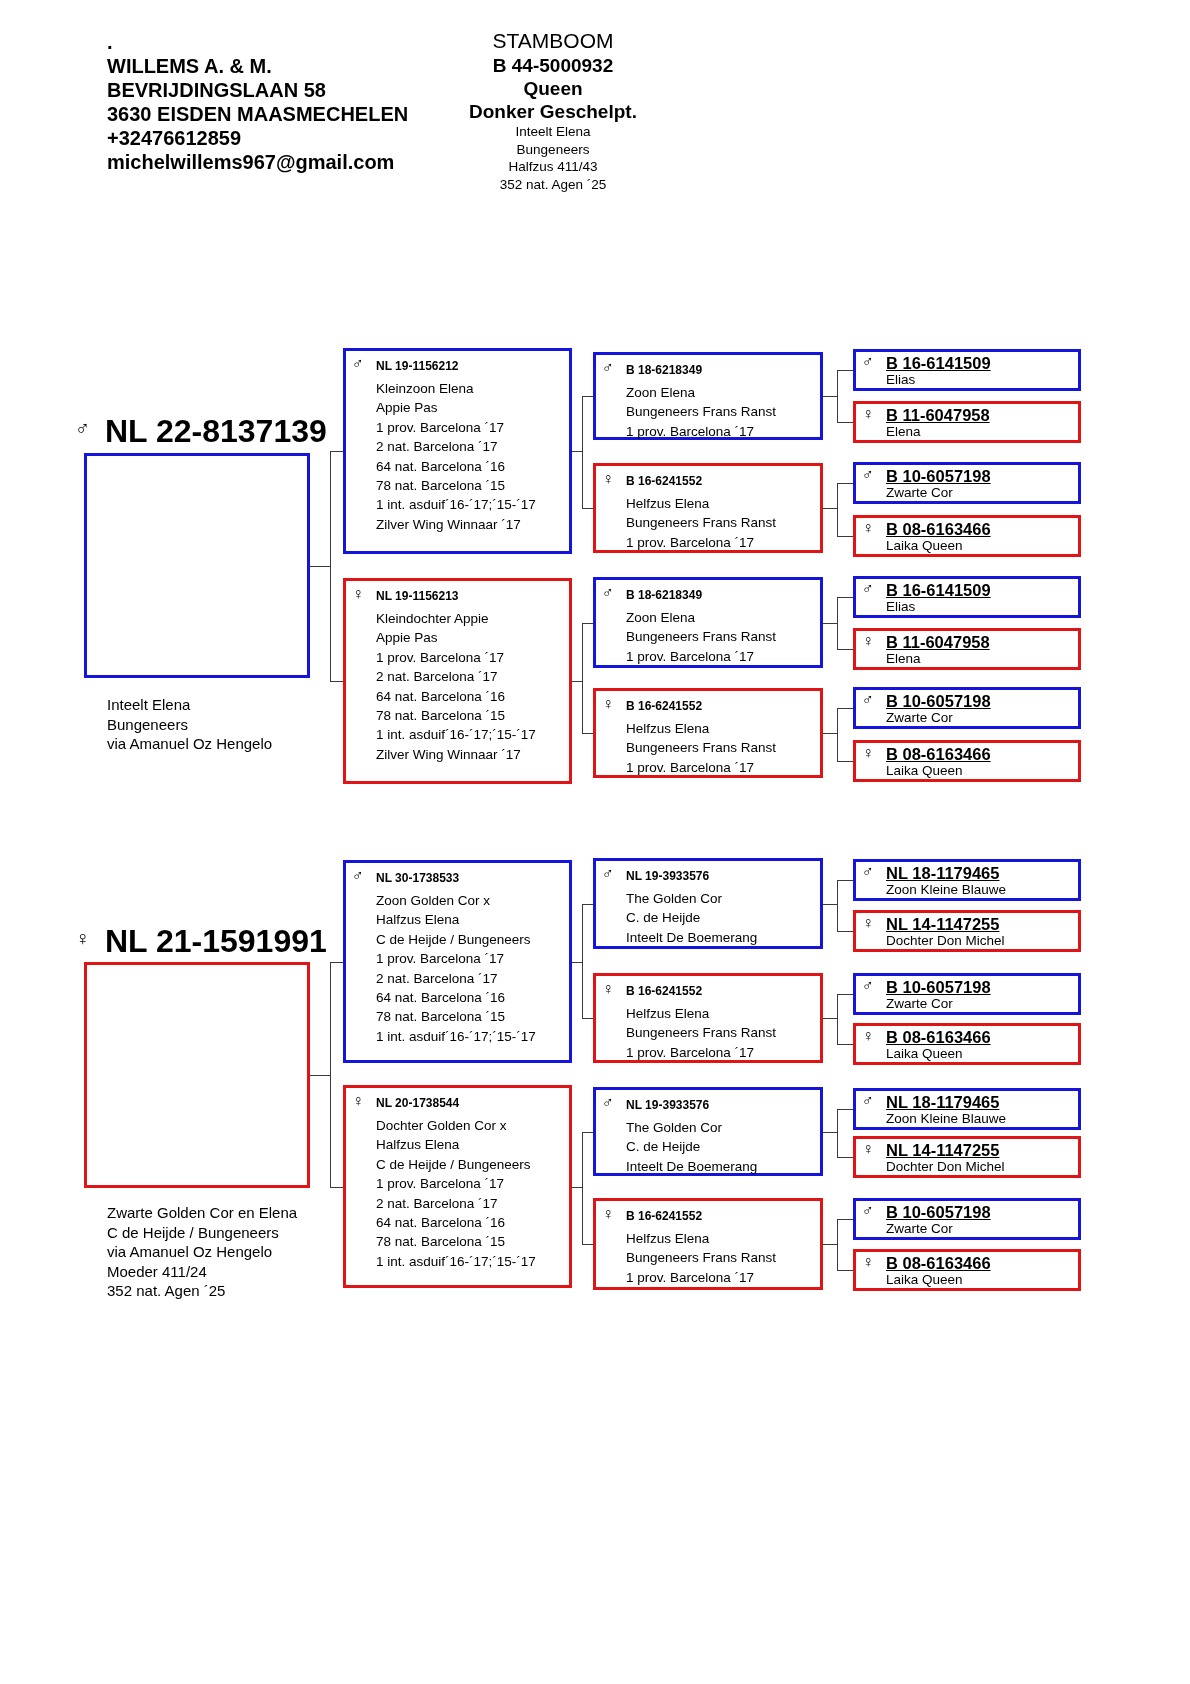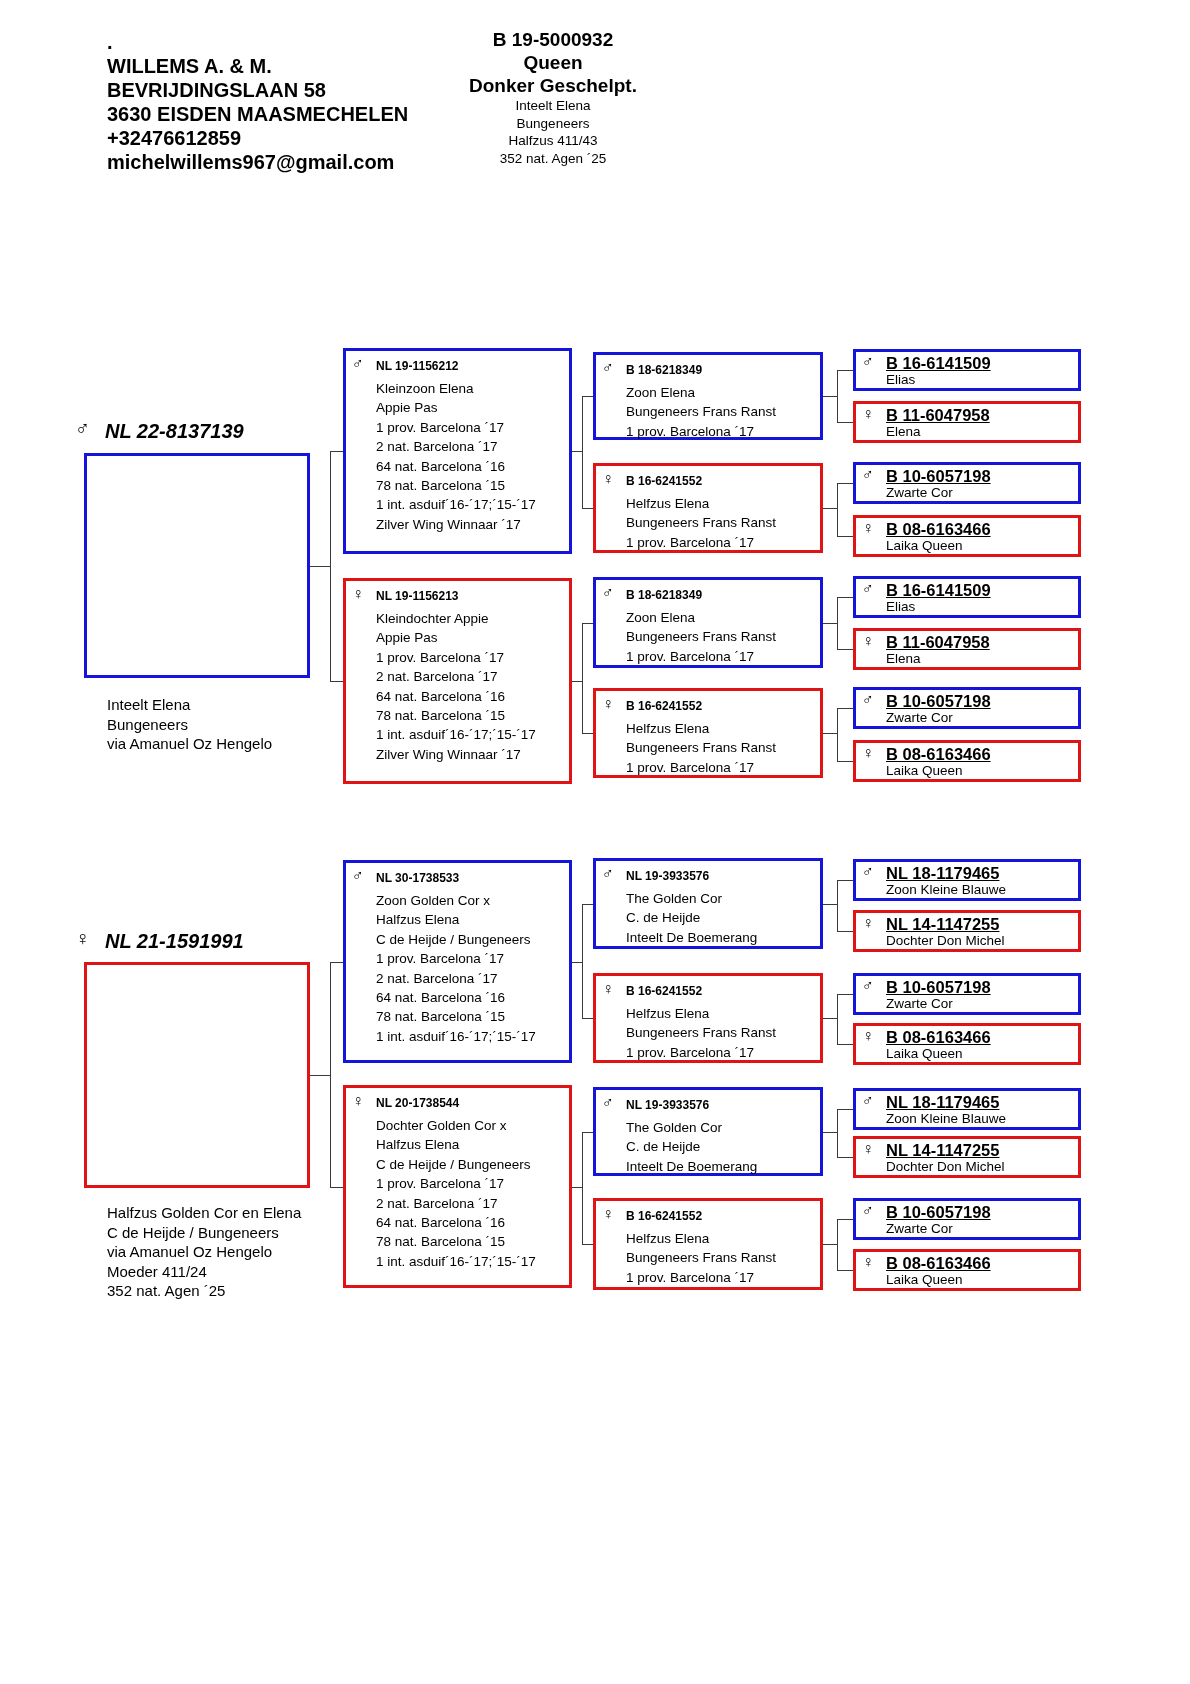--- a/index.html
+++ b/index.html
@@ -23,21 +23,21 @@
   .hd { display:flex; align-items:flex-start; padding:5px 4px 0 6px; }
   .sym { font-size:16px; line-height:16px; width:24px; flex:none; color:#000; }
   .ring { font-weight:bold; font-size:12px; line-height:20px; white-space:nowrap; }
   .lines { padding:3px 4px 2px 30px; font-size:13.5px; line-height:19.4px; }
   .pbox.small .hd { padding-top:2px; }
   .pbox.small .ring { font-size:16.5px; line-height:18px;text-decoration:underline; }
   .pbox.small .name { padding:0 2px 0 30px; font-size:13.5px; line-height:15px; }
   
   .ptitle { position:absolute; display:flex; align-items:flex-start; }
   .ptitle .sym { font-size:20px; line-height:20px; width:30px; }
-  .ptitle .ring { font-size:20px; line-height:26px;font-style:italic; }
+  .ptitle .ring { font-size:32px; line-height:26px; }
   .caption { position:absolute; font-size:15px; line-height:19.5px; }
   
   .cl { position:absolute; }
   .cl.h { height:0; border-top:1px solid #3a3a3a; }
   .cl.v { width:0; border-left:1px solid #3a3a3a; }
 </style>
 </head>
 <body>
 
 <div class="page">
@@ -45,21 +45,22 @@
   <div class="owner">
     <div>.</div>
     <div>WILLEMS A. &amp; M.</div>
     <div>BEVRIJDINGSLAAN 58</div>
     <div>3630 EISDEN MAASMECHELEN</div>
     <div>+32476612859</div>
     <div>michelwillems967@gmail.com</div>
   </div>
 
   <div class="doc-title">
-    <div class="t-bold">B 19-5000932</div>
+    <div class="t-head">STAMBOOM</div>
+    <div class="t-bold">B 44-5000932</div>
     <div class="t-bold">Queen</div>
     <div class="t-bold">Donker Geschelpt.</div>
     <div class="t-sub">Inteelt Elena</div>
     <div class="t-sub">Bungeneers</div>
     <div class="t-sub">Halfzus 411/43</div>
     <div class="t-sub">352 nat. Agen ´25</div>
   </div>
 
   <div id="tree">
       <div class="photo male" style="left: 84px; top: 453px; width: 226px; height: 225px;"></div>
@@ -71,21 +72,21 @@
         <div>Inteelt Elena</div>
         <div>Bungeneers</div>
         <div>via Amanuel Oz Hengelo</div>
       </div>
       <div class="photo female" style="left: 84px; top: 962px; width: 226px; height: 226px;"></div>
       <div class="ptitle" style="left: 75px; top: 928px;">
         <span class="sym">♀</span>
         <span class="ring">NL 21-1591991</span>
       </div>
       <div class="caption" style="left: 107px; top: 1203px;">
-        <div>Halfzus Golden Cor en Elena</div>
+        <div>Zwarte Golden Cor en Elena</div>
         <div>C de Heijde / Bungeneers</div>
         <div>via Amanuel Oz Hengelo</div>
         <div>Moeder 411/24</div>
         <div>352 nat. Agen ´25</div>
       </div>
       <div class="pbox male" style="left: 343px; top: 348px; width: 229px; height: 206px;">
         <div class="hd">
           <span class="sym">♂</span>
           <span class="ring">NL 19-1156212</span>
         </div>

